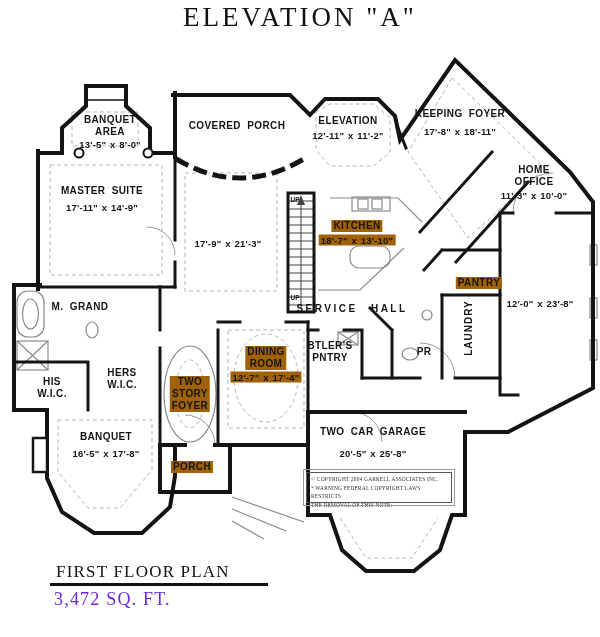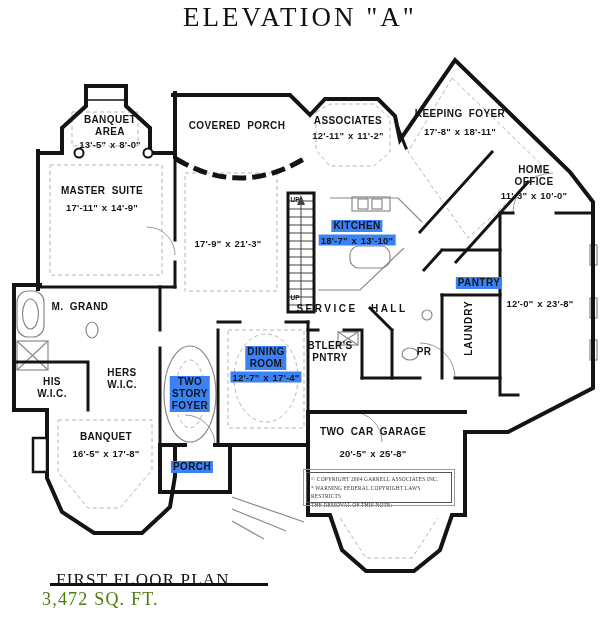--- a/index.html
+++ b/index.html
@@ -8,32 +8,32 @@
   .title{position:absolute;top:2px;left:0;width:600px;text-align:center;
          font:400 27px "Liberation Serif",serif;letter-spacing:3px;color:#111;}
   svg{position:absolute;left:0;top:0;}
   .lbl{position:absolute;transform:translate(-50%,-50%);
        font:700 10px "Liberation Sans",sans-serif;letter-spacing:.4px;word-spacing:3px;
        white-space:pre-line;text-align:center;color:#141414;line-height:1.2;}
   .dims{position:absolute;transform:translate(-50%,-50%);
         font:700 9.5px "Liberation Sans",sans-serif;letter-spacing:.2px;word-spacing:1px;
         color:#141414;white-space:nowrap;}
   .wide{letter-spacing:2.5px;word-spacing:8px;margin-left:20px;}
-  .bgw{background:#3b82f6;padding:0 2px;}
+  .bgw{background:#a16207;padding:0 2px;}
   .vert{writing-mode:vertical-rl;transform:translate(-50%,-50%) rotate(180deg);letter-spacing:1px;}
   .up{font-size:6.5px;letter-spacing:0;word-spacing:0;}
   .copybox{position:absolute;left:306px;top:472px;width:140px;height:27px;
            border:1px solid #555;outline:1px solid #999;outline-offset:2px;
            font:400 5.4px "Liberation Serif",serif;color:#333;line-height:1.6;
            padding:2px 0 0 4px;letter-spacing:.2px;}
   .f-plan{position:absolute;left:56px;top:562px;font:400 17px "Liberation Serif",serif;
-          letter-spacing:1.2px;color:#111;margin-top:8px;}
+          letter-spacing:1.2px;color:#111;}
   .f-rule{position:absolute;left:50px;top:583px;width:218px;height:2.5px;background:#111;}
-  .f-area{position:absolute;left:42px;top:589px;font:400 18px "Liberation Serif",serif;
-          letter-spacing:1.2px;color:#4d7c0f;}
+  .f-area{position:absolute;left:54px;top:589px;font:400 18px "Liberation Serif",serif;
+          letter-spacing:1.2px;color:#6d28d9;}
   .f-garage{position:absolute;left:53px;top:609px;font:400 18px "Liberation Serif",serif;
           letter-spacing:1.2px;color:#111;margin-top:41px;}
 </style>
 </head>
 <body>
 
 <div id="stage">
 
   <div class="title">ELEVATION "A"</div>
 
@@ -128,21 +128,21 @@
 
   <div class="lbl" style="left:110px;top:126px">BANQUET
 AREA</div>
   <div class="dims" style="left:110px;top:144px">13'-5" x 8'-0"</div>
 
   <div class="lbl" style="left:102px;top:191px">MASTER SUITE</div>
   <div class="dims" style="left:102px;top:207px">17'-11" x 14'-9"</div>
 
   <div class="lbl" style="left:237px;top:126px">COVERED PORCH</div>
 
-  <div class="lbl" style="left:348px;top:121px">ASSOCIATES</div>
+  <div class="lbl" style="left:348px;top:121px">ELEVATION</div>
   <div class="dims" style="left:348px;top:135px">12'-11" x 11'-2"</div>
 
   <div class="lbl" style="left:460px;top:114px">KEEPING FOYER</div>
   <div class="dims" style="left:460px;top:131px">17'-8" x 18'-11"</div>
 
   <div class="lbl" style="left:534px;top:176px">HOME
 OFFICE</div>
   <div class="dims" style="left:534px;top:195px">11'-3" x 10'-0"</div>
 
   <div class="dims" style="left:228px;top:243px">17'-9" x 21'-3"</div>

